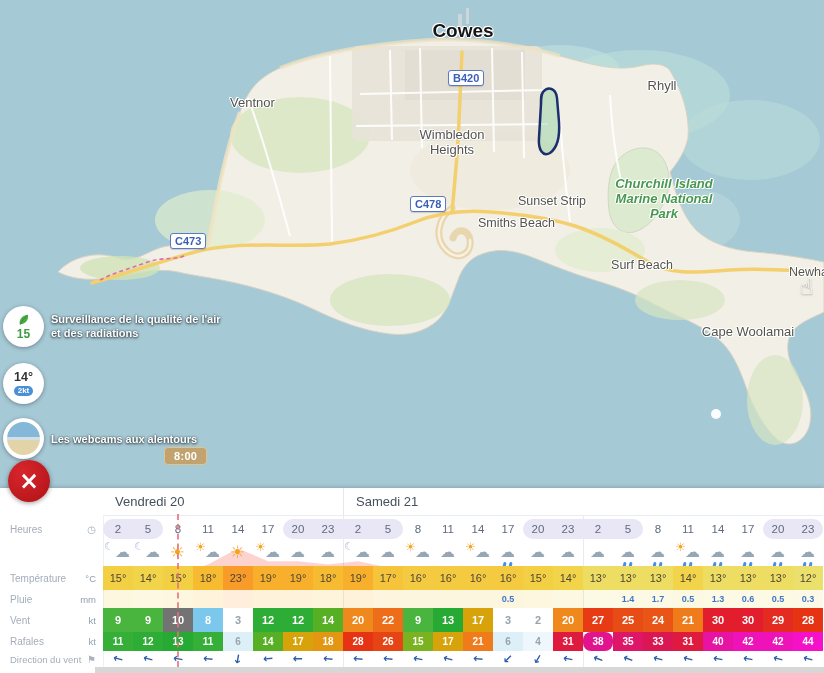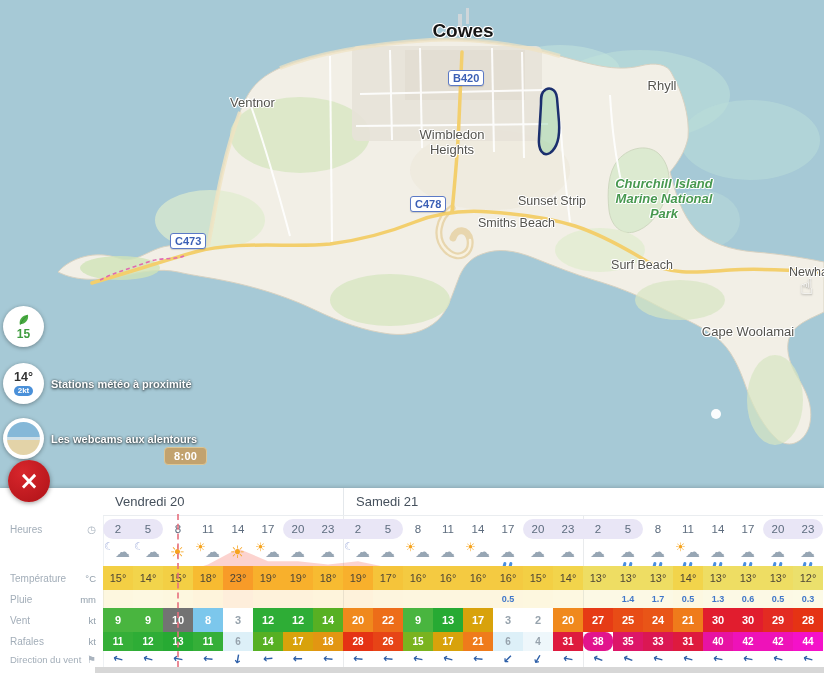--- a/index.html
+++ b/index.html
@@ -132,26 +132,26 @@
     <div class="hand">☝</div>
   </div>
 
   <div class="ovl" style="top:306px">
     <svg width="15" height="14" viewBox="0 0 20 18">
       <path d="M16,2 C8,3 4,8 5,15 C13,14 17,9 16,2 Z" fill="#49ab42"></path>
       <path d="M6,15 C8,10 11,6 15,3" stroke="#2f8c2f" stroke-width="1.2" fill="none"></path>
     </svg>
     <span class="aq">15</span>
   </div>
+  <div class="ovl-label" style="top:312px">Surveillance de la qualité de l'air et des radiations</div>
 
   <div class="ovl" style="top:363px">
     <span class="st-temp">14°</span>
     <span class="st-badge">2kt</span>
   </div>
-  <div class="ovl-label" style="top:377px">Stations météo à proximité</div>
 
   <div class="ovl" style="top:418px">
     <span class="cam"></span>
   </div>
   <div class="ovl-label" style="top:432px">Les webcams aux alentours</div>
 
   <div class="close-btn">
     <span>×</span>
   </div>
 

